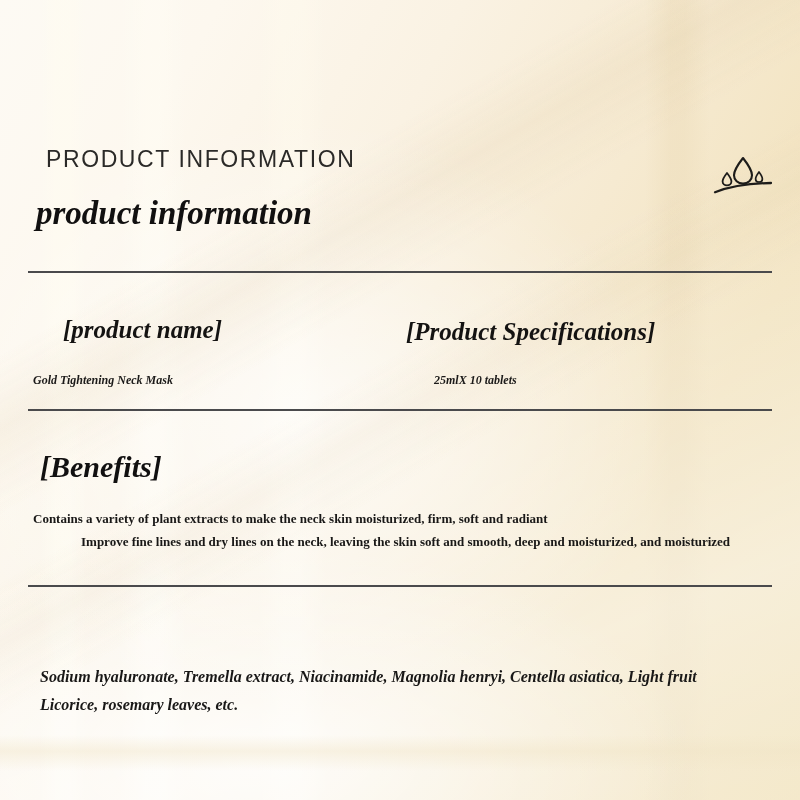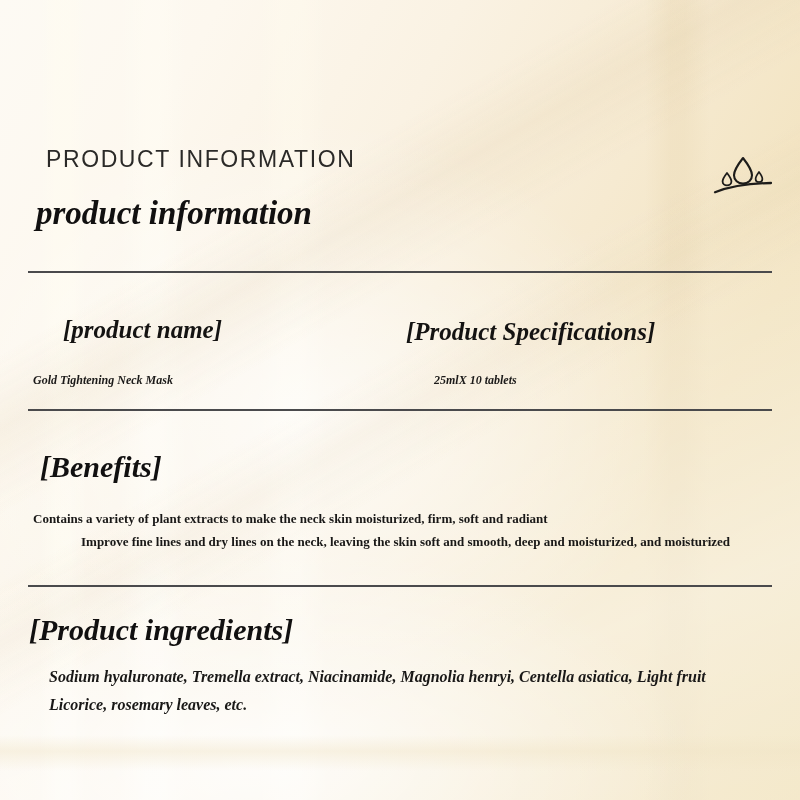--- a/index.html
+++ b/index.html
@@ -181,21 +181,20 @@
   .b1 { left: 33px; top: 511px; }
   .b2 { left: 33px; top: 534px; margin-left: 48px; }
 
   .ing-line {
     position: absolute;
     font-size: 16px;
     font-weight: bold;
     font-style: italic;
     color: #191817;
     white-space: nowrap;
-    margin-left: 9px;
   }
   .i1 { left: 40px; top: 668px; }
   .i2 { left: 40px; top: 696px; }
 </style>
 </head>
 <body>
 
 <div id="page">
 
   <div class="bands"></div>
@@ -236,20 +235,19 @@
     <div class="row-label spec-label">[Product Specifications]</div>
 
     <div class="row-value spec-value">25mlX 10 tablets</div>
 
     <div class="section-heading h-benefits">[Benefits]</div>
 
     <div class="body-line b1">Contains a variety of plant extracts to make the neck skin moisturized, firm, soft and radiant</div>
 
     <div class="body-line b2">Improve fine lines and dry lines on the neck, leaving the skin soft and smooth, deep and moisturized, and moisturized</div>
 
-    <div class="section-heading h-ingredients">[Product ingredients]</div>
 
     <div class="ing-line i1">Sodium hyaluronate, Tremella extract, Niacinamide, Magnolia henryi, Centella asiatica, Light fruit</div>
 
     <div class="ing-line i2">Licorice, rosemary leaves, etc.</div>
 
   </div>
 </div>
 
 </body></html>

